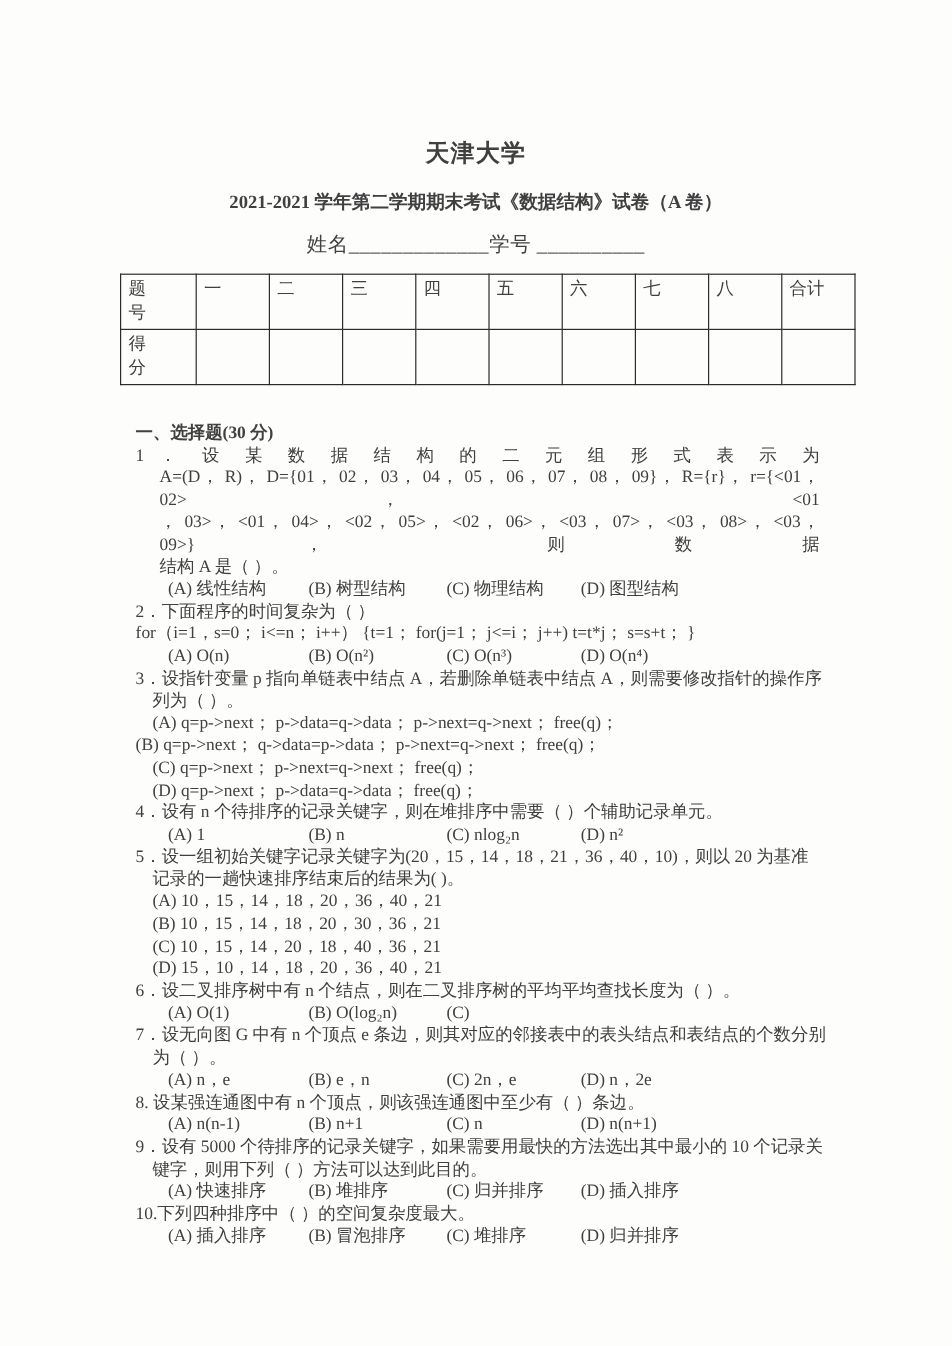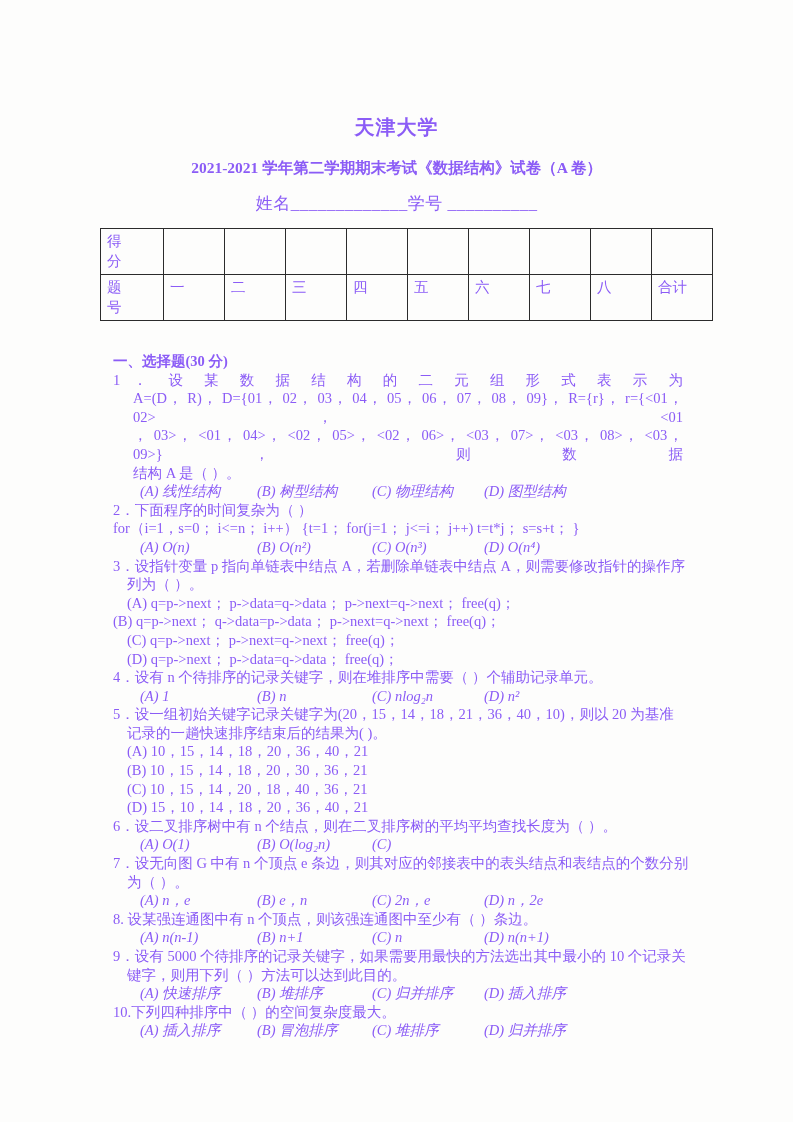--- a/index.html
+++ b/index.html
@@ -1,19 +1,19 @@
 <!DOCTYPE html>
 <html><head>
 <meta charset="utf-8">
 <style>
   * { margin:0; padding:0; box-sizing:border-box; }
   html,body { background:#ffffff; }
   .page {
     position:relative; width:793px; height:1122px; background:#fdfdfc;
-    font-family:"Liberation Serif","DejaVu Serif",serif; color:#8b5cf6;
+    font-family:"Liberation Serif","DejaVu Serif",serif; color:#404040;
     overflow:hidden;
   }
   .univ {
     position:absolute; top:114px; left:0; width:100%; text-align:center;
     font-size:20px; font-weight:bold; letter-spacing:1px;
   }
   .examtitle {
     position:absolute; top:158px; left:0; width:100%; text-align:center;
     font-size:15.5px; font-weight:bold;
   }
@@ -33,60 +33,60 @@
   table.score td.corner span { display:inline-block; width:16px; word-break:break-all; }
   .body {
     position:absolute; top:352px; left:113px; width:570px;
     font-size:14.5px; line-height:18.6px;
   }
   .sec { font-weight:bold; }
   .line { white-space:nowrap; }
   .fullj { text-align:justify; text-align-last:justify; white-space:normal; }
   .cont8 { margin-left:20px; }
   .cont { margin-left:14px; }
-  .opts { margin-left:27px; display:grid; grid-template-columns:117px 115px 112px auto;font-style:italic; }
+  .opts { margin-left:27px; display:grid; grid-template-columns:117px 115px 112px auto; }
   .opts span { white-space:nowrap; }
   .flush { margin-left:0; }
 </style>
 </head>
 <body>
 
 <div class="page">
 
   <div class="univ">天津大学</div>
 
   <div class="examtitle">2021-2021 学年第二学期期末考试《数据结构》试卷（A 卷）</div>
 
   <div class="namerow"><span>姓名</span><span>_____________</span><span>学号</span> <span>__________</span></div>
 
   <table class="score">
     <tbody>
         <tr>
+      <td class="corner"><span>题号</span></td>
+      <td>一</td>
+      <td>二</td>
+      <td>三</td>
+      <td>四</td>
+      <td>五</td>
+      <td>六</td>
+      <td>七</td>
+      <td>八</td>
+      <td>合计</td>
+    </tr>
+    <tr>
       <td class="corner"><span>得分</span></td>
       <td></td>
       <td></td>
       <td></td>
       <td></td>
       <td></td>
       <td></td>
       <td></td>
       <td></td>
       <td></td>
-    </tr>
-    <tr>
-      <td class="corner"><span>题号</span></td>
-      <td>一</td>
-      <td>二</td>
-      <td>三</td>
-      <td>四</td>
-      <td>五</td>
-      <td>六</td>
-      <td>七</td>
-      <td>八</td>
-      <td>合计</td>
     </tr>
   </tbody>
     </table>
 
   <div class="body">
 
     <div class="line sec">一、选择题(30 分)</div>
 
     <div>
       <div class="fullj">1 ． 设 某 数 据 结 构 的 二 元 组 形 式 表 示 为</div>

